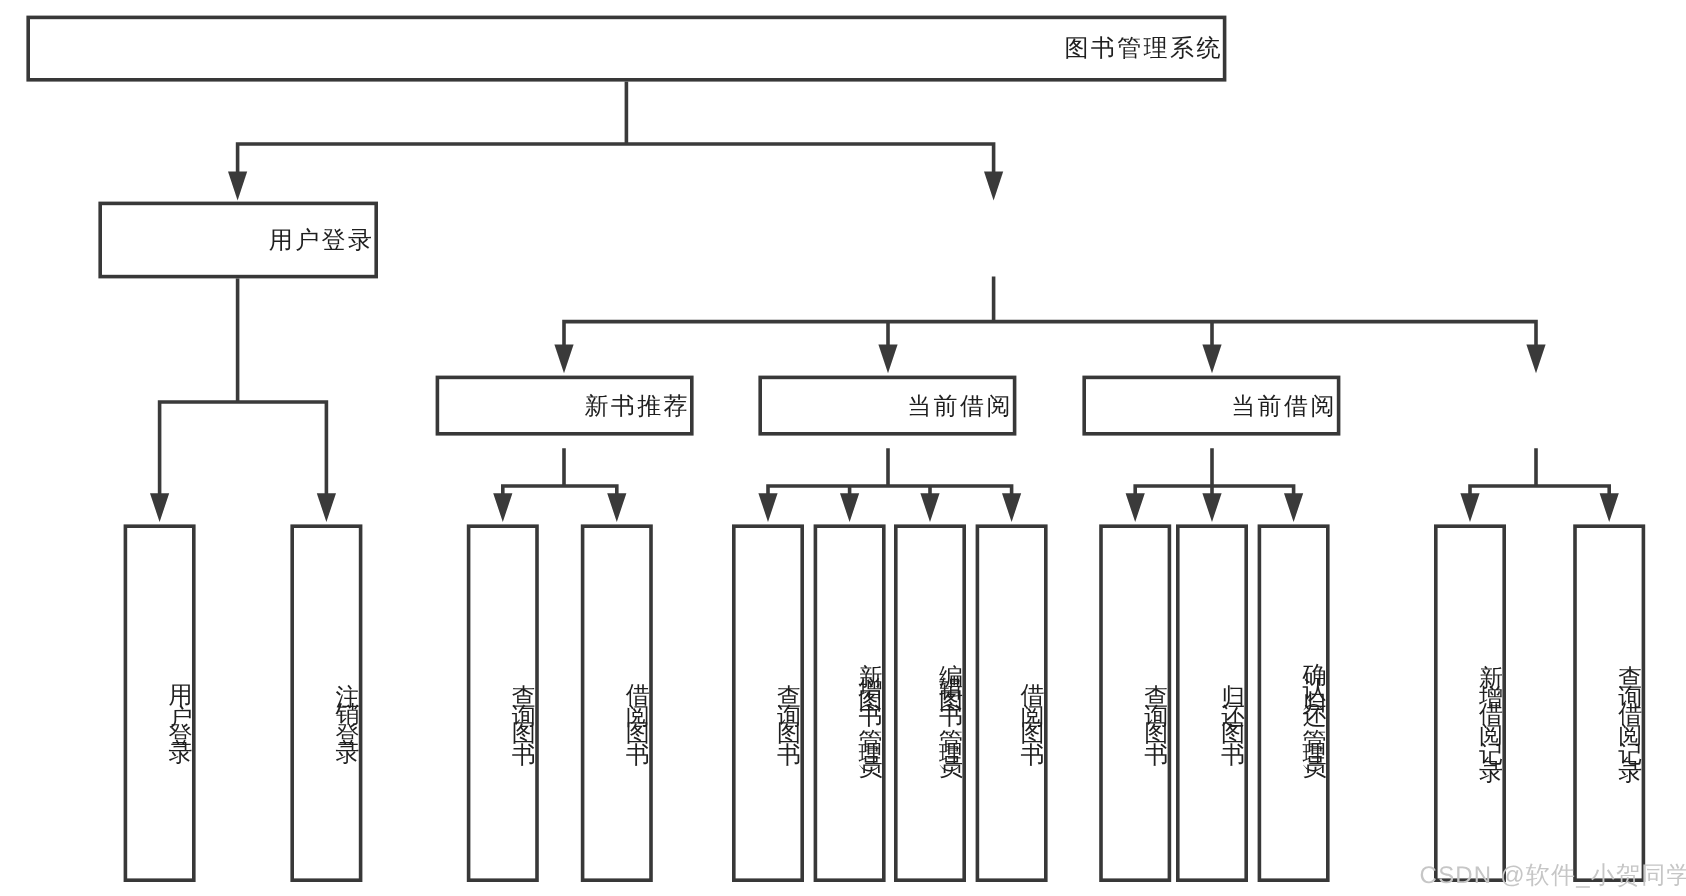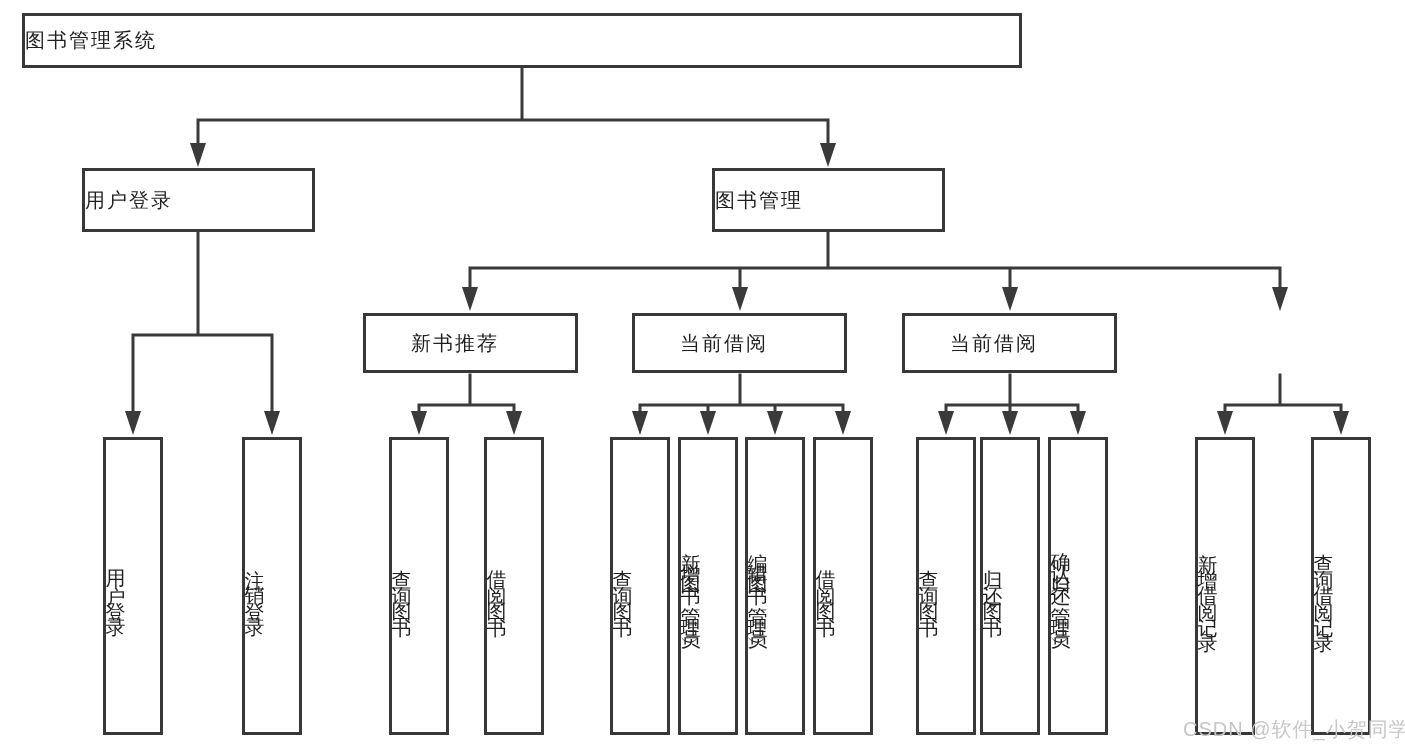--- a/index.html
+++ b/index.html
@@ -21,29 +21,29 @@
     width: 1405px; height: 747px;
     pointer-events: none;
   }
   .node {
     position: absolute;
     box-sizing: border-box;
     border: 3px solid #383838;
     background: #ffffff;
     display: flex;
     align-items: center;
-    justify-content: flex-start;
+    justify-content: flex-end;
     color: #1f1f1f;
     font-size: 20px;
     letter-spacing: 2px;
     z-index: 2;
   }
   .root-box   { left: 22px;  top: 13px;  width: 1000px; height: 55px; }
   .l2-box     { top: 168px;  width: 233px; height: 64px; }
-  .l3-box     { top: 313px;  width: 215px; height: 60px; padding-left: 45px; }
+  .l3-box     { top: 313px;  width: 215px; height: 50px; padding-left: 45px; }
   .vbox       { top: 437px;  width: 60px;  height: 298px; }
   .vlabel {
     writing-mode: vertical-rl;
     text-orientation: mixed;
     letter-spacing: 16px;
     line-height: 1;
     white-space: nowrap;
   }
   .vlabel.tight { letter-spacing: 11px; }
   .watermark {
@@ -95,23 +95,20 @@
     </g>
   </svg>
 
   <div class="node root-box">
     <span>图书管理系统</span>
   </div>
 
   <div class="node l2-box" style="left:82px">
     <span>用户登录</span>
   </div>
-  <div class="node l2-box" style="left:712px">
-    <span>图书管理</span>
-  </div>
 
   <div class="node l3-box" style="left:363px">
     <span>新书推荐</span>
   </div>
   <div class="node l3-box" style="left:632px">
     <span>当前借阅</span>
   </div>
   <div class="node l3-box" style="left:902px">
     <span>当前借阅</span>
   </div>

